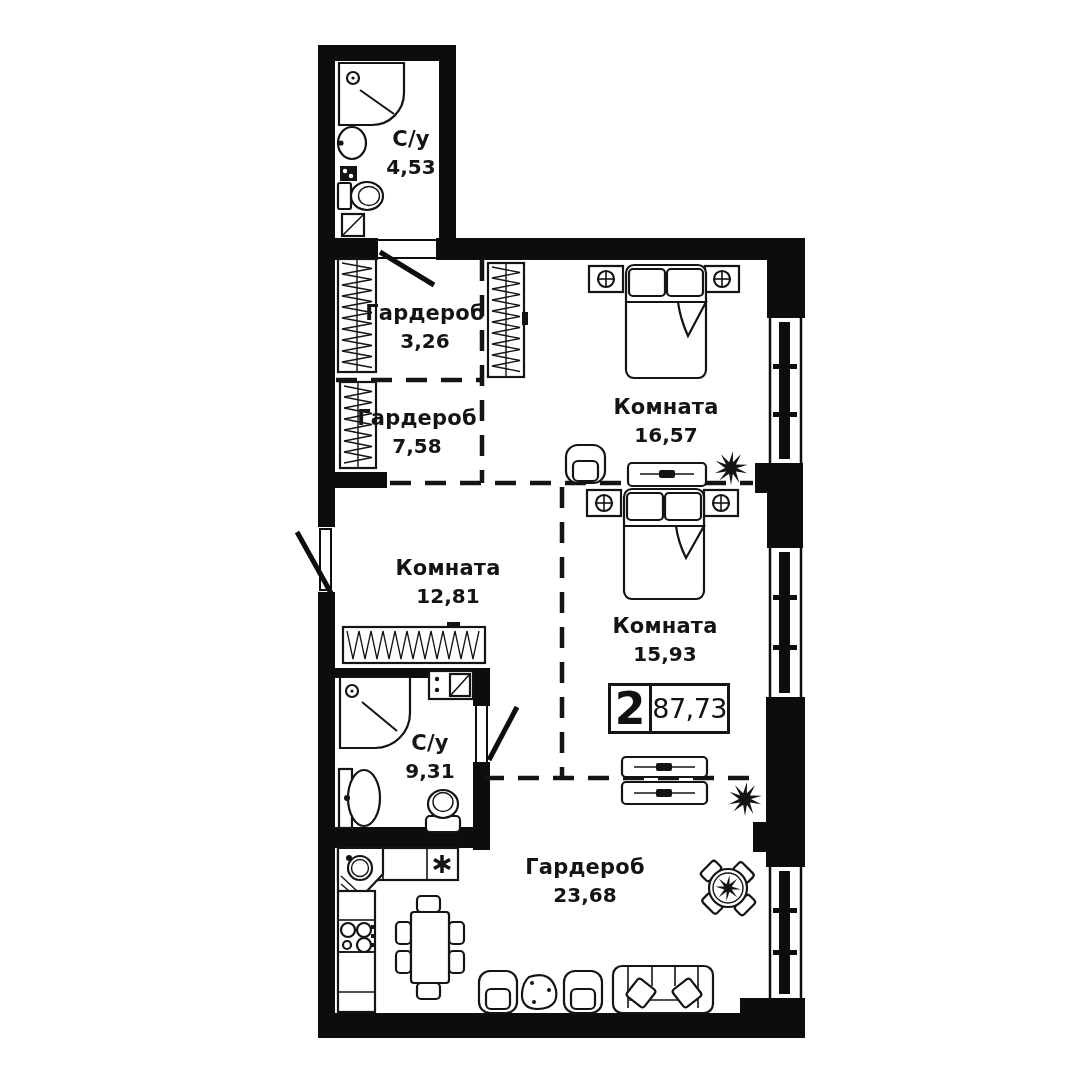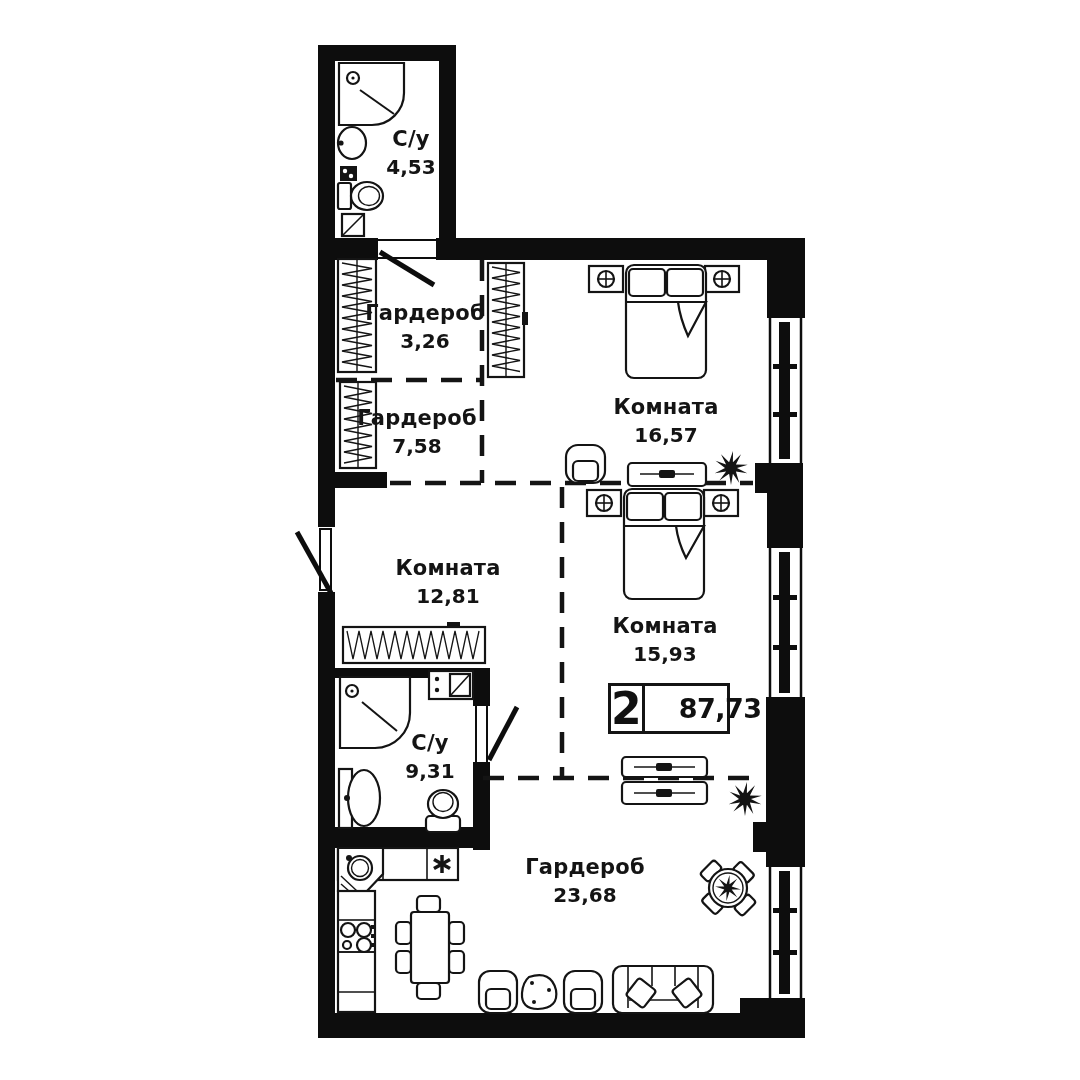--- a/index.html
+++ b/index.html
@@ -19,21 +19,21 @@
     position:absolute;left:608px;top:683px;width:122px;height:51px;
     background:#fff;border:3px solid #141414;box-sizing:border-box;
     display:flex;align-items:stretch;
   }
   .type-badge .badge-rooms{
     width:39px;display:flex;align-items:center;justify-content:center;
     font-size:44px;font-weight:700;border-right:3px solid #141414;line-height:1;
   }
   .type-badge .badge-area{
     flex:1;display:flex;align-items:center;justify-content:center;
-    font-size:27px;font-weight:700;letter-spacing:-0.5px;line-height:1;padding-left:34px;
+    font-size:27px;font-weight:400;letter-spacing:-0.5px;line-height:1;
   }
 </style>
 </head>
 <body>
 
 <div class="canvas">
 
 <svg class="plan-svg" width="1080" height="1080" viewBox="0 0 1080 1080">
 
   <g fill="#0d0d0d">

